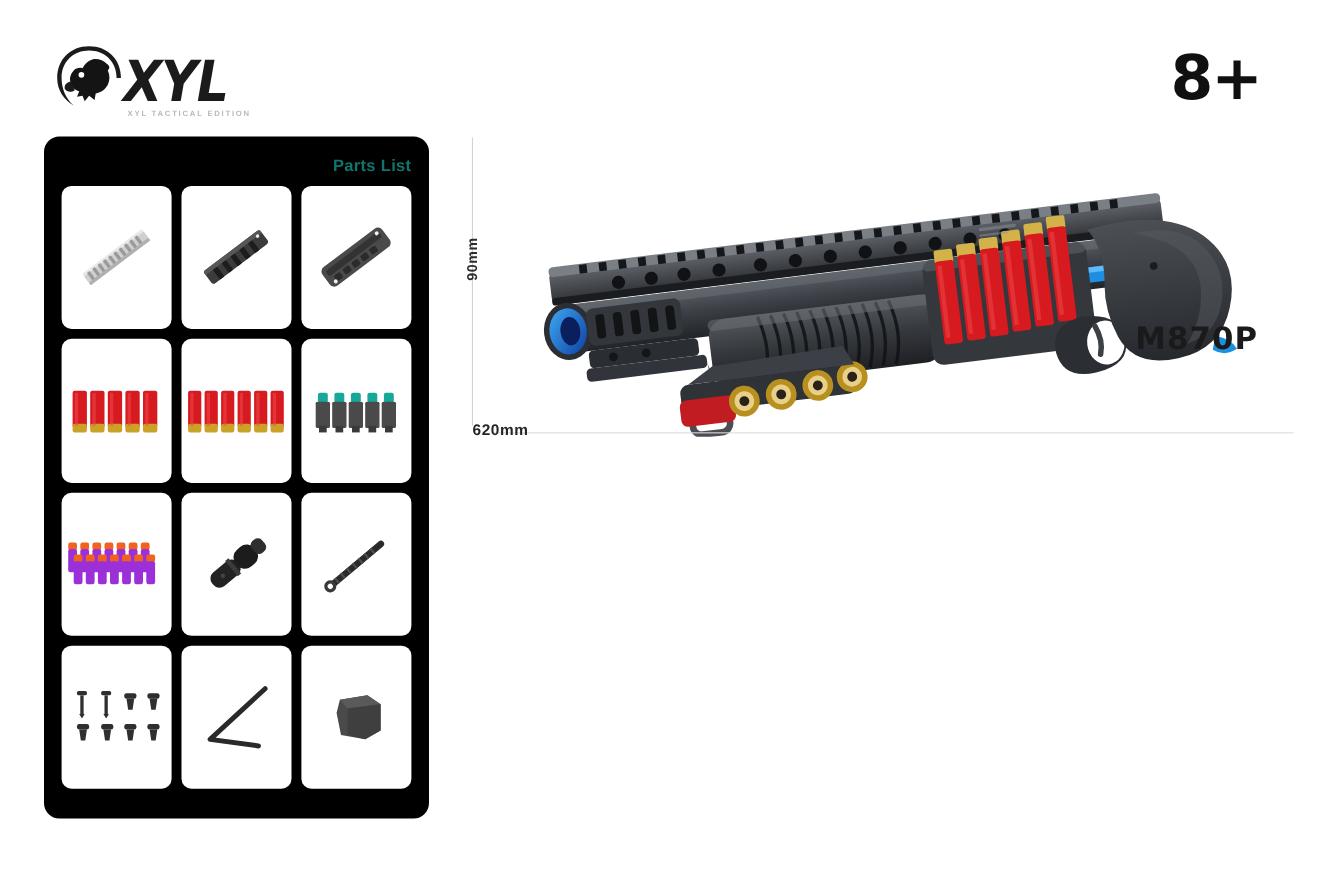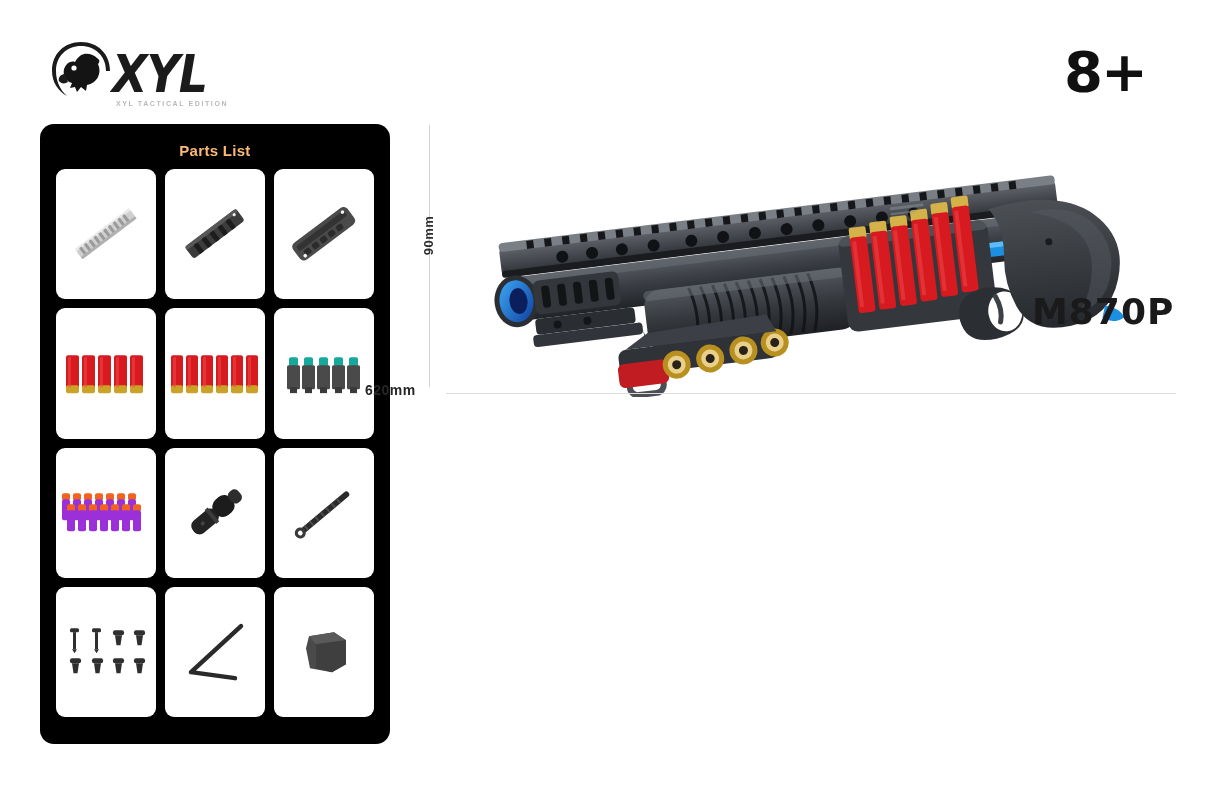--- a/index.html
+++ b/index.html
@@ -35,21 +35,21 @@
   }
 
   
   .parts-panel {
     position: absolute; left: 40px; top: 124px;
     width: 350px; height: 620px;
     background: #000000; border-radius: 14px;
     padding: 10px 16px 18px 16px;
   }
   .parts-title {
-    text-align: center; color: #fdba74;
+    text-align: right; color: #0f766e;
     font-size: 15px; font-weight: 700; letter-spacing: .3px;
     margin: 8px 0 10px 0;
   }
   .parts-grid {
     display: grid;
     grid-template-columns: repeat(3, 1fr);
     grid-template-rows: repeat(4, 1fr);
     gap: 9px 9px;
     height: 548px;
   }
@@ -70,29 +70,29 @@
     font-size: 13px; font-weight: 700; color: #2c2c2c;
     transform: rotate(-90deg); transform-origin: center;
     white-space: nowrap; letter-spacing: .5px;
   }
   .dim-h {
     position: absolute; left: 446px; top: 393px;
     width: 730px; height: 1px; background: #dcdcdc;
   }
   .dim-h-label {
     position: absolute; left: 0; right: 0; top: 382px;
-    font-size: 14px; font-weight: 700;
+    text-align: center; font-size: 14px; font-weight: 700;
     color: #262626; letter-spacing: .5px;
     margin-left: 365px; width: 180px;
   }
 
   
   .model-name {
     position: absolute; left: 1032px; top: 291px;
-    font-size: 36px; font-weight: 800; color: #1a1a1a;
+    font-size: 28px; font-weight: 800; color: #1a1a1a;
     letter-spacing: 1px; font-family: "DejaVu Sans", sans-serif;
   }
 
   
   .gun-wrap {
     position: absolute; left: 440px; top: 112px;
     width: 760px; height: 285px;
   }
   .gun-wrap svg { width: 100%; height: 100%; display: block; }
 </style>

